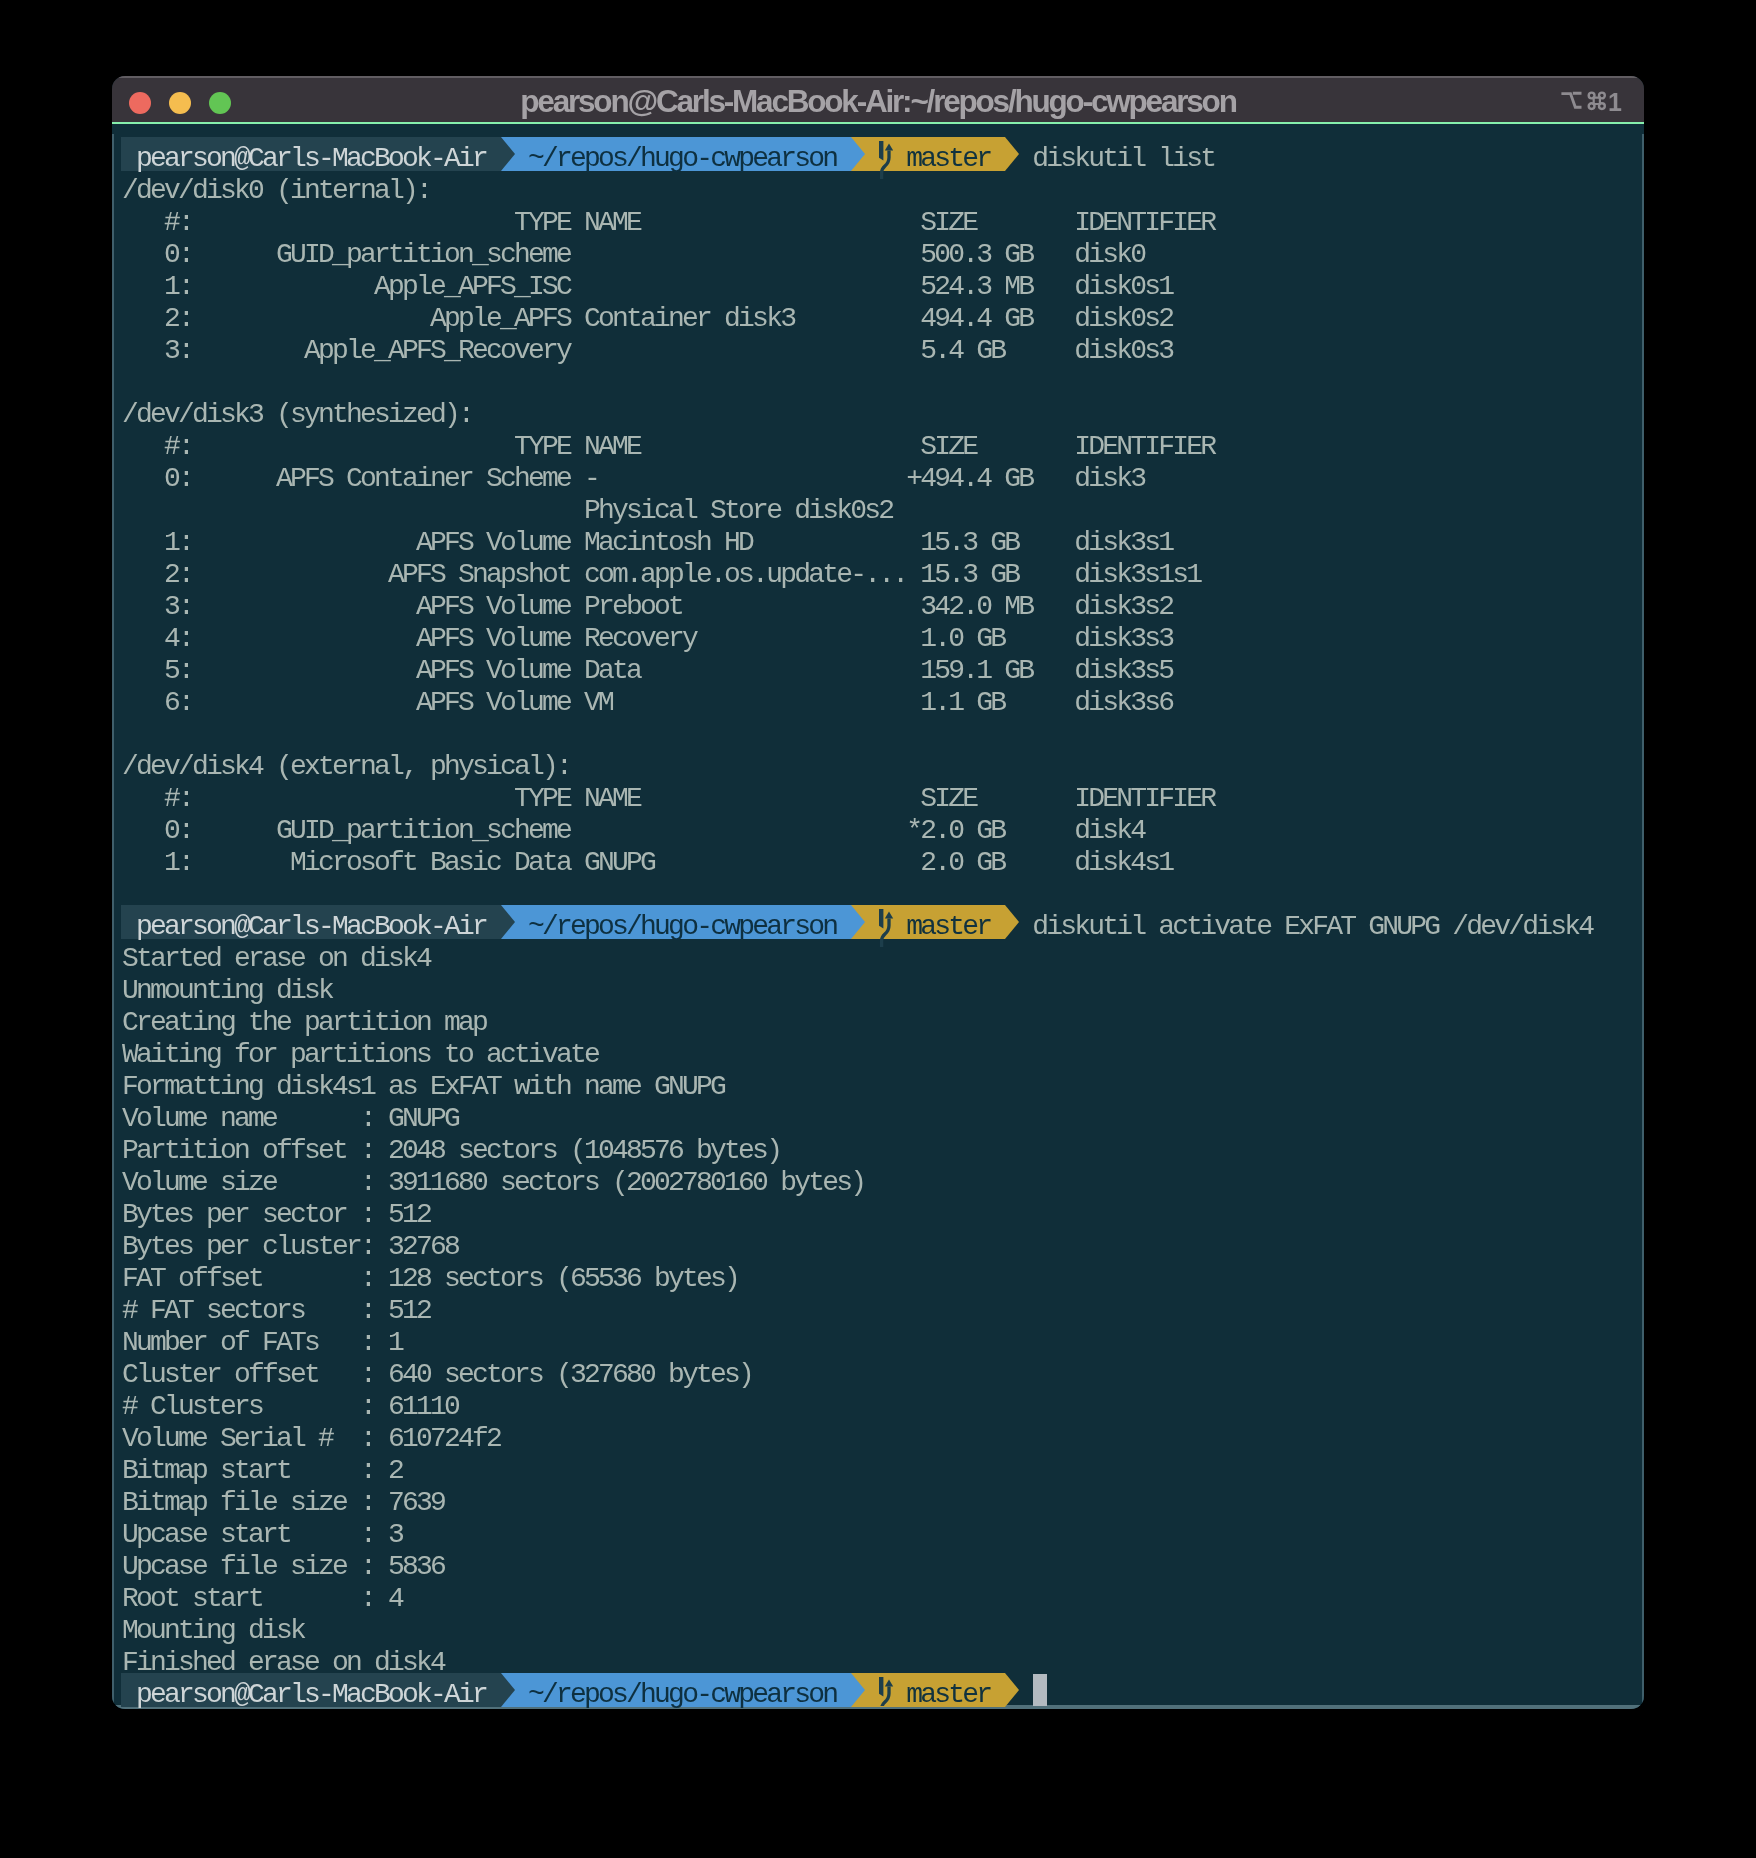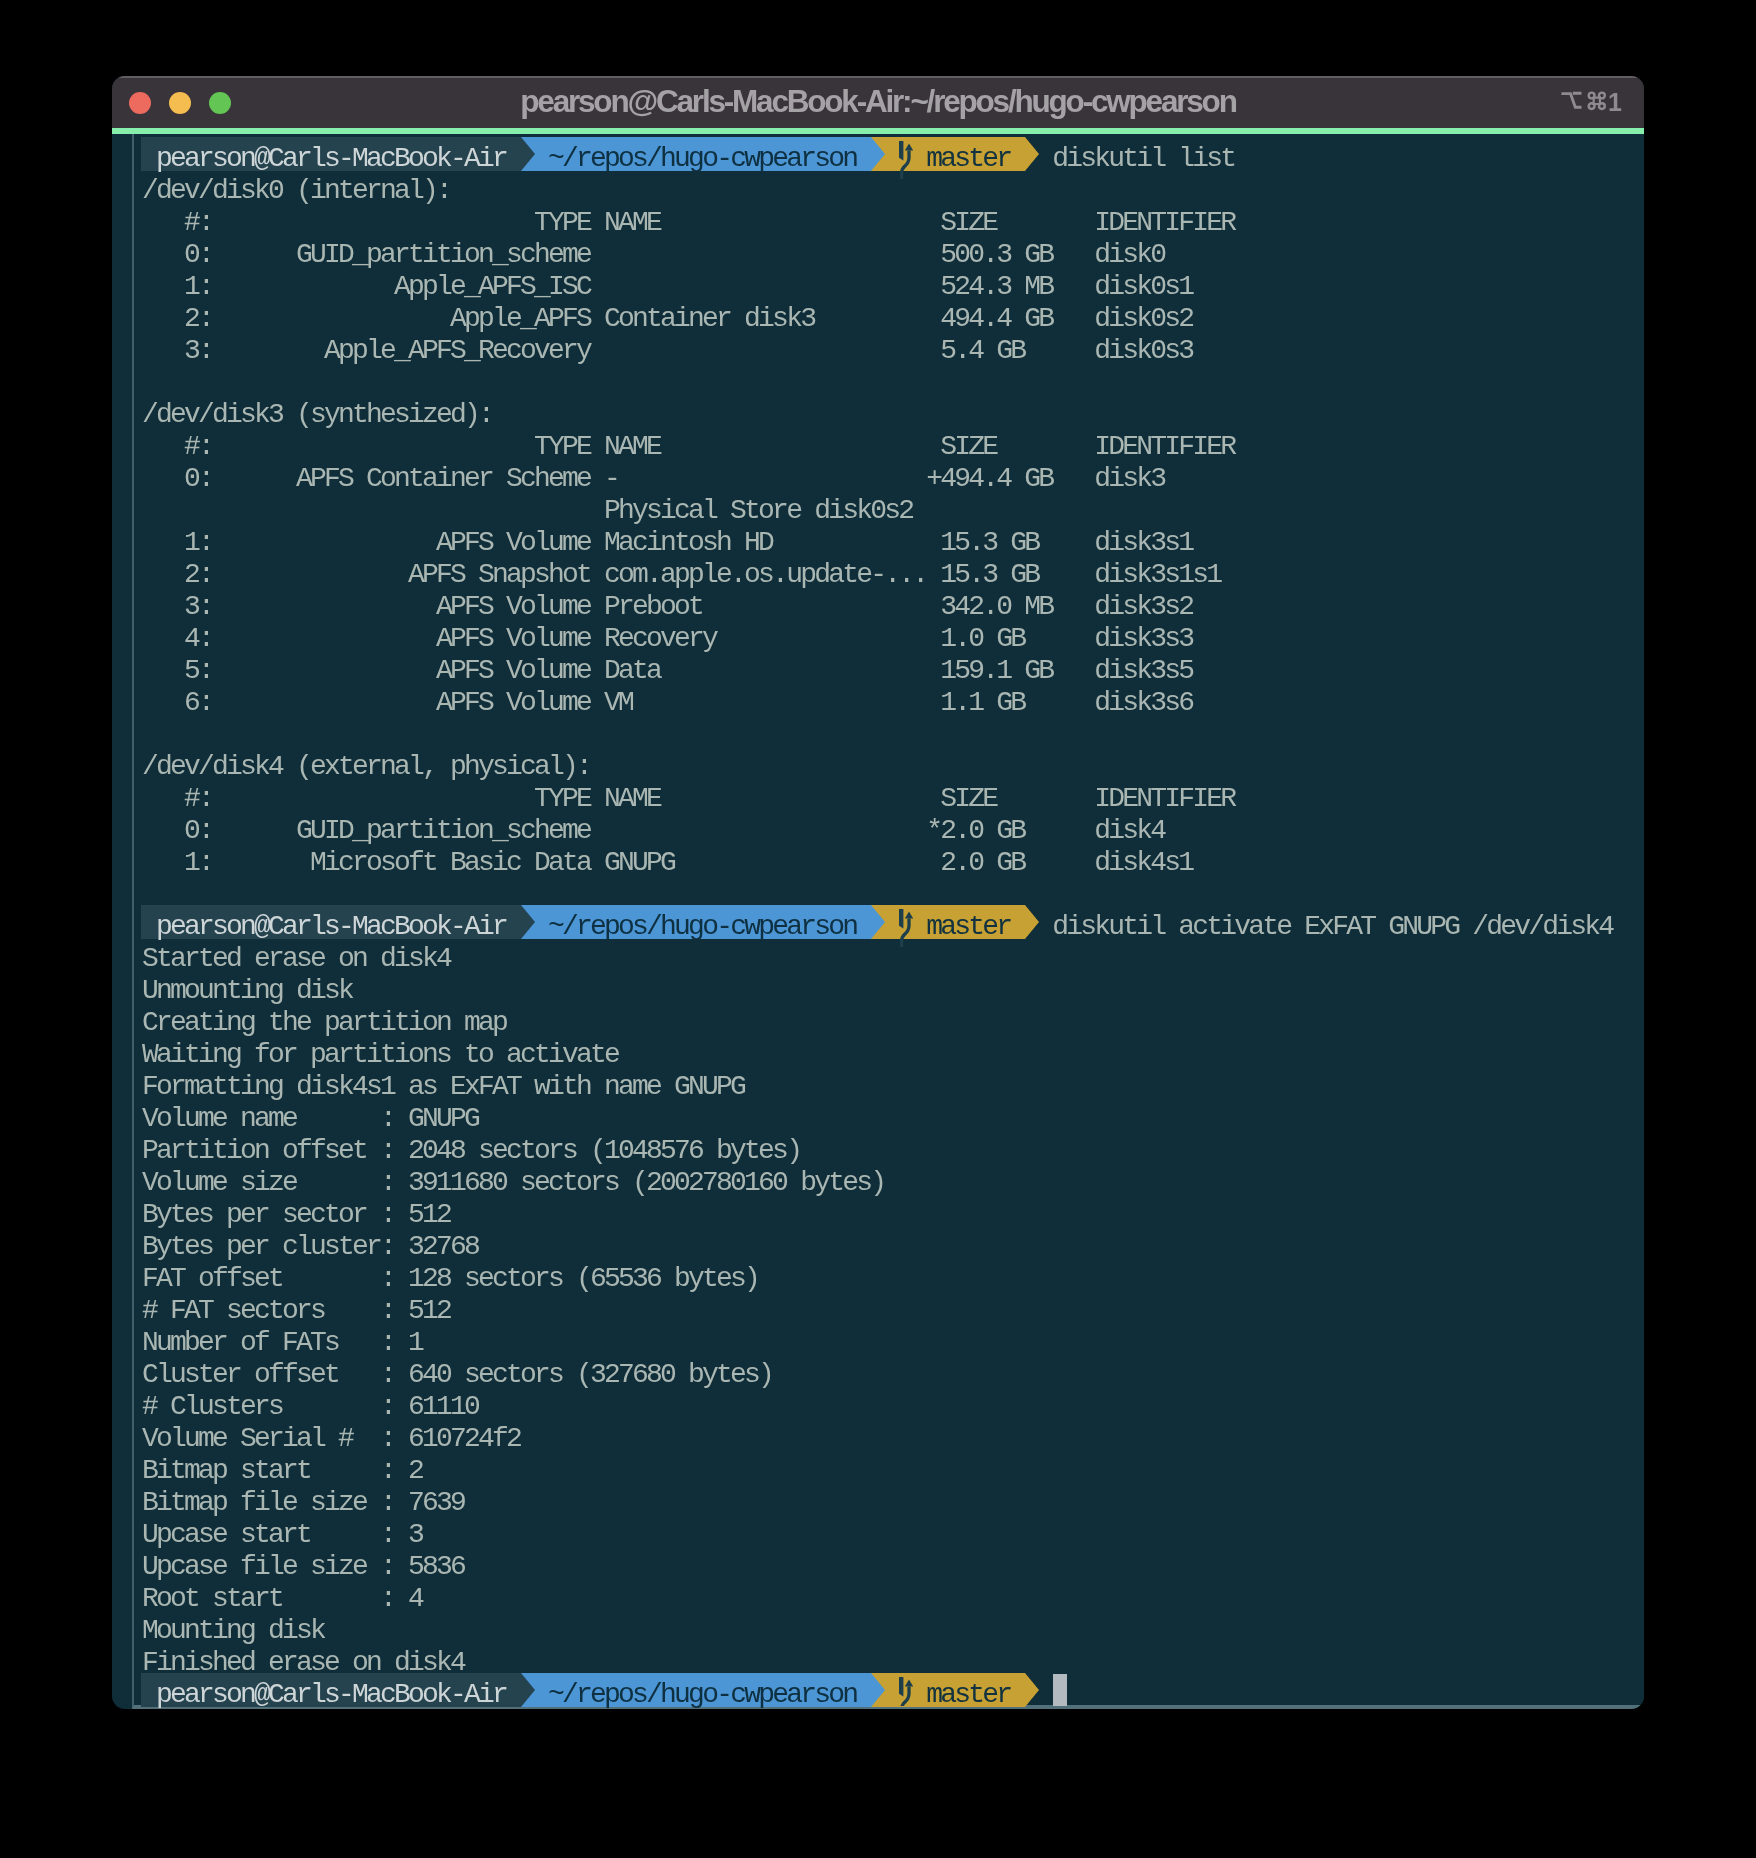--- a/index.html
+++ b/index.html
@@ -1,25 +1,25 @@
 <!DOCTYPE html>
 <html><head><meta charset="utf-8">
 <style>
 * { margin:0; padding:0; box-sizing:border-box; }
 html,body { width:1756px; height:1858px; background:#000000; overflow:hidden; }
 #win { position:absolute; left:112px; top:76px; width:1532px; height:1633px;
   border-radius:13px; overflow:hidden; background:#102e39; }
-#tbar { position:absolute; left:0; top:0; width:100%; height:58px; background:#38343a;
-  box-shadow: inset 0 2px 0 #615d62; border-bottom:6px solid #86efac; }
+#tbar { position:absolute; left:0; top:0; width:100%; height:48px; background:#38343a;
+  box-shadow: inset 0 2px 0 #615d62; border-bottom:2px solid #86efac; }
 .tl { position:absolute; top:16px; width:22px; height:22px; border-radius:50%; }
 #ttext { position:absolute; left:0; top:7px; width:100%; text-align:center;
   font:bold 31.5px/36px "Liberation Sans", sans-serif; color:#a5a2a6; letter-spacing:-2.2px; }
 #term { position:absolute; left:0; top:58px; width:1532px; height:1575px; background:#102e39;
   border-left:2px solid #3f5f6b; border-right:2px solid #3f5f6b;
-  border-bottom:4px solid #51707a;margin-left:20px; }
+  border-bottom:4px solid #51707a; }
 #bgl { position:absolute; left:0; top:0; width:100%; height:100%; }
 .prow { position:absolute; left:7px; width:898px; height:34px; }
 .pseg { position:absolute; top:0; height:34px; }
 .ptri { position:absolute; top:0; width:14px; height:34px;
   clip-path:polygon(0 0, 100% 50%, 0 100%); }
 .bicon { position:absolute; left:756px; top:2px; }
 pre#screen { position:absolute; left:8px; top:9px;
   font:28px/32px "Liberation Mono", monospace; letter-spacing:-2.8px;
   color:#a9b6b2; white-space:pre; }
 .t1 { color:#ced5d7; }

